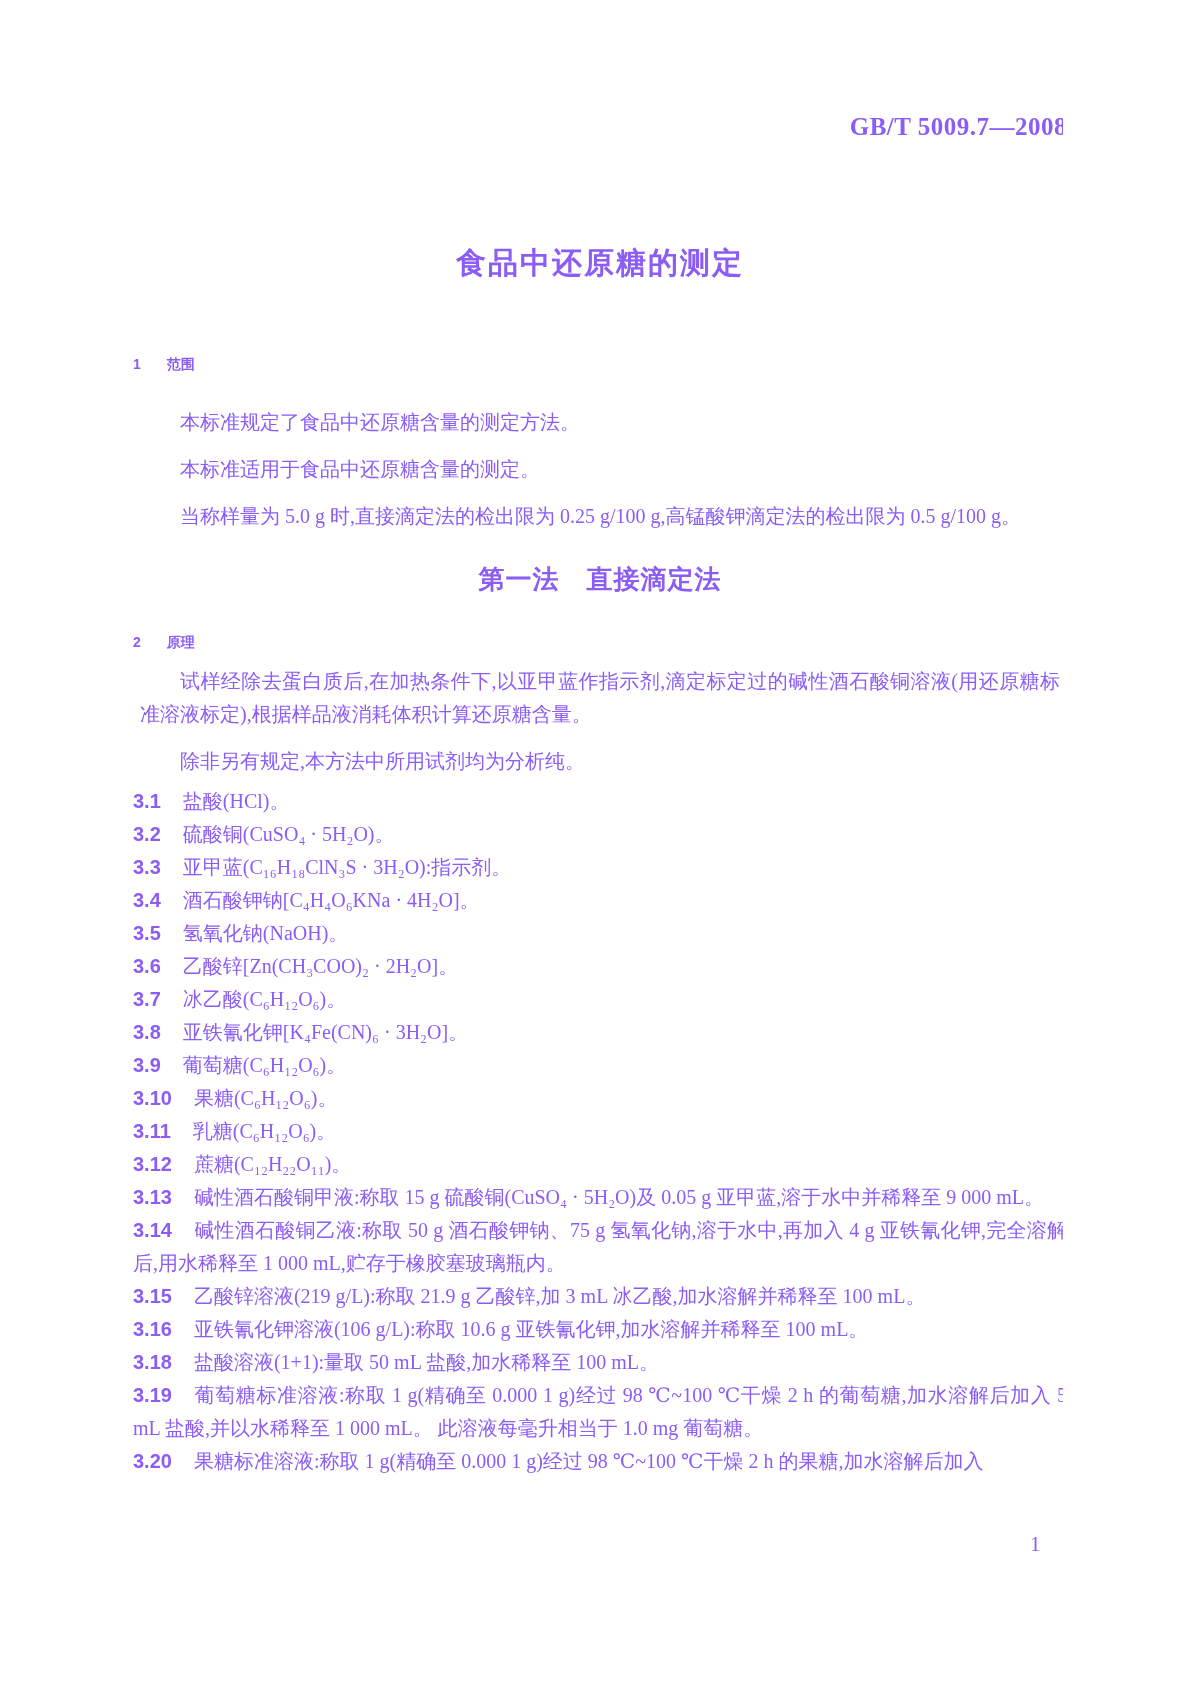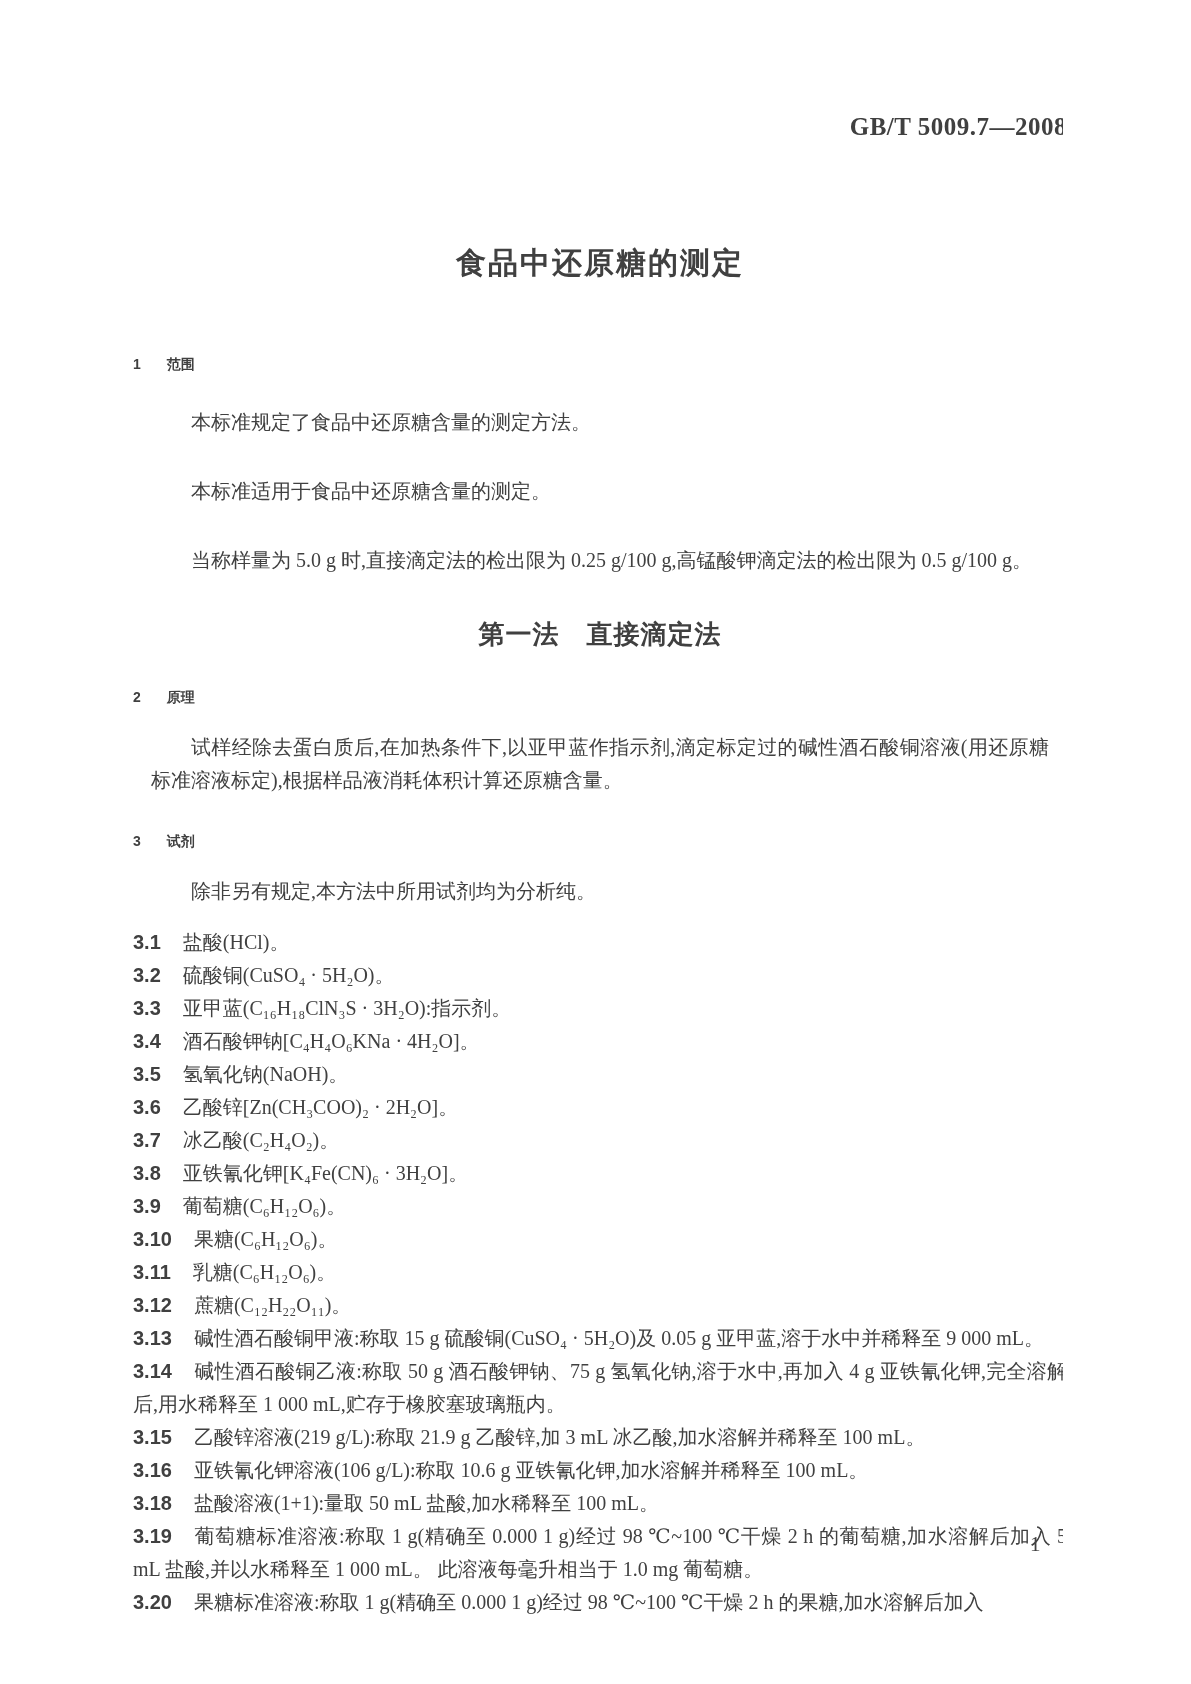--- a/index.html
+++ b/index.html
@@ -1,20 +1,20 @@
 <!DOCTYPE html>
 <html><head>
 <meta charset="utf-8">
 <style>
   html,body{margin:0;padding:0;background:#ffffff;}
   .page{
     position:relative;
     width:1063px;height:1684px;
     background:#ffffff;
-    color:#404040;
+    color:#8b5cf6;
     overflow:hidden;
   }
   .content{
     position:absolute;left:133px;top:0;width:934px;
     display:flex;flex-direction:column;
   }
   .std-code{
     margin-top:110px;
     text-align:right;
     font-family:"Liberation Serif","DejaVu Serif",serif;
@@ -37,21 +37,21 @@
   }
   .clause-h .h-num{margin-right:26px;}
   .clause-h.scope{margin-top:62px;}
   .clause-h.principle{margin-top:30px;}
   .clause-h.reagents{margin-top:10px;}
   .body-text{
     font-family:"Liberation Serif","DejaVu Serif",serif;
     font-size:20px;line-height:33px;
     text-align:justify;
   }
-  p.body-text{margin:18px;text-indent:2em;}
+  p.body-text{margin:7px;text-indent:2em;}
   p.first{margin-top:26px;}
   .principle-body{margin-top:24px;}
   .intro{margin-top:13px;}
   .method-h{
     margin-top:22px;
     text-align:center;
     font-family:"Liberation Sans","DejaVu Sans",sans-serif;
     font-weight:bold;
     font-size:26px;line-height:34px;
     letter-spacing:1px;
@@ -93,34 +93,31 @@
     <p class="body-text">当称样量为 5.0 g 时,直接滴定法的检出限为 0.25 g/100 g,高锰酸钾滴定法的检出限为 0.5 g/100 g。</p>
 
     <div class="method-h">第一法　直接滴定法</div>
 
     <div class="clause-h principle">
       <span class="h-num">2</span><span class="h-title">原理</span>
     </div>
 
     <p class="body-text principle-body">试样经除去蛋白质后,在加热条件下,以亚甲蓝作指示剂,滴定标定过的碱性酒石酸铜溶液(用还原糖标准溶液标定),根据样品液消耗体积计算还原糖含量。</p>
 
-    <div class="clause-h reagents">
-      <span class="h-num">3</span><span class="h-title">试剂</span>
-    </div>
 
     <p class="body-text intro">除非另有规定,本方法中所用试剂均为分析纯。</p>
 
     <div class="items">
       <div class="item"><span class="num">3.1</span><span class="itext">盐酸(HCl)。</span></div>
       <div class="item"><span class="num">3.2</span><span class="itext">硫酸铜(CuSO₄ · 5H₂O)。</span></div>
       <div class="item"><span class="num">3.3</span><span class="itext">亚甲蓝(C₁₆H₁₈ClN₃S · 3H₂O):指示剂。</span></div>
       <div class="item"><span class="num">3.4</span><span class="itext">酒石酸钾钠[C₄H₄O₆KNa · 4H₂O]。</span></div>
       <div class="item"><span class="num">3.5</span><span class="itext">氢氧化钠(NaOH)。</span></div>
       <div class="item"><span class="num">3.6</span><span class="itext">乙酸锌[Zn(CH₃COO)₂ · 2H₂O]。</span></div>
-      <div class="item"><span class="num">3.7</span><span class="itext">冰乙酸(C₂H₄O₂)。</span></div>
+      <div class="item"><span class="num">3.7</span><span class="itext">冰乙酸(C₆H₁₂O₆)。</span></div>
       <div class="item"><span class="num">3.8</span><span class="itext">亚铁氰化钾[K₄Fe(CN)₆ · 3H₂O]。</span></div>
       <div class="item"><span class="num">3.9</span><span class="itext">葡萄糖(C₆H₁₂O₆)。</span></div>
       <div class="item"><span class="num">3.10</span><span class="itext">果糖(C₆H₁₂O₆)。</span></div>
       <div class="item"><span class="num">3.11</span><span class="itext">乳糖(C₆H₁₂O₆)。</span></div>
       <div class="item"><span class="num">3.12</span><span class="itext">蔗糖(C₁₂H₂₂O₁₁)。</span></div>
       <div class="item"><span class="num">3.13</span><span class="itext">碱性酒石酸铜甲液:称取 15 g 硫酸铜(CuSO₄ · 5H₂O)及 0.05 g 亚甲蓝,溶于水中并稀释至 9 000 mL。</span></div>
       <div class="item"><span class="num">3.14</span><span class="itext">碱性酒石酸铜乙液:称取 50 g 酒石酸钾钠、75 g 氢氧化钠,溶于水中,再加入 4 g 亚铁氰化钾,完全溶解后,用水稀释至 1 000 mL,贮存于橡胶塞玻璃瓶内。</span></div>
       <div class="item"><span class="num">3.15</span><span class="itext">乙酸锌溶液(219 g/L):称取 21.9 g 乙酸锌,加 3 mL 冰乙酸,加水溶解并稀释至 100 mL。</span></div>
       <div class="item"><span class="num">3.16</span><span class="itext">亚铁氰化钾溶液(106 g/L):称取 10.6 g 亚铁氰化钾,加水溶解并稀释至 100 mL。</span></div>
       <div class="item"><span class="num">3.18</span><span class="itext">盐酸溶液(1+1):量取 50 mL 盐酸,加水稀释至 100 mL。</span></div>

